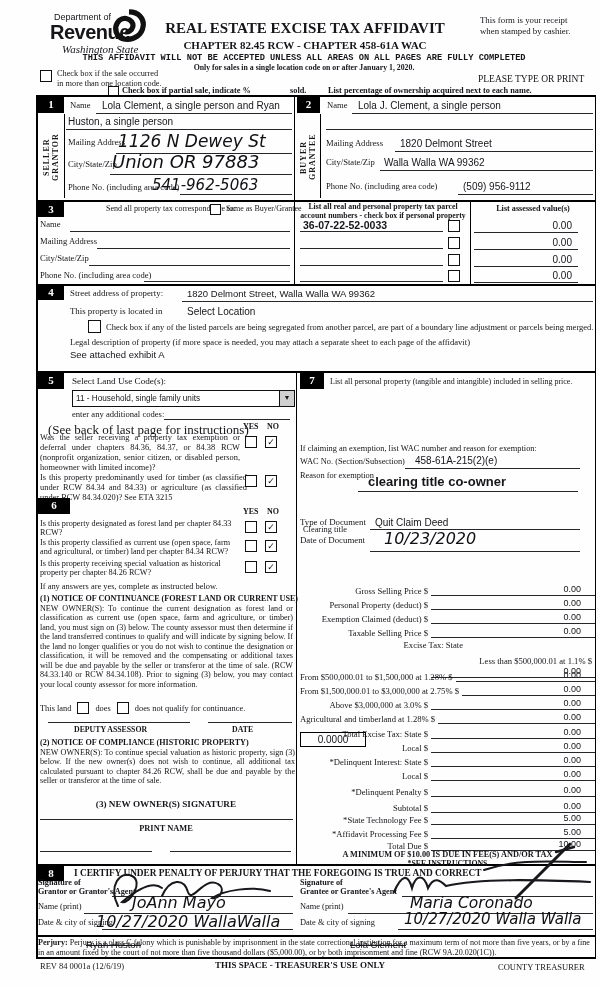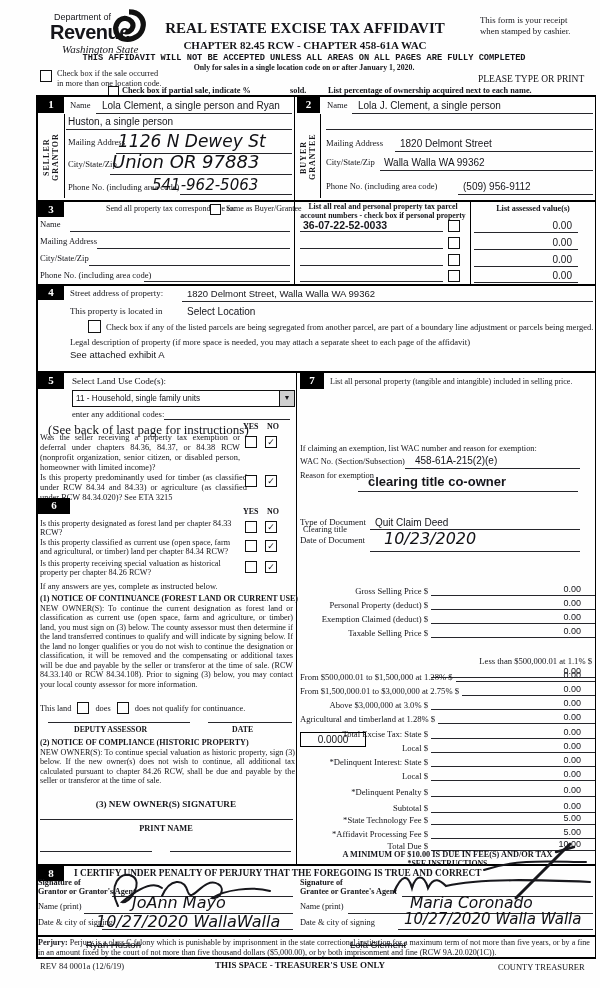--- a/index.html
+++ b/index.html
@@ -248,20 +248,23 @@
       <span class="fv">0.00</span>
     </div>
   <div class="fin" style="top:612px;">
       <span class="fl">Exemption Claimed (deduct) $</span>
       <span class="fv">0.00</span>
     </div>
   <div class="fin" style="top:626px;">
       <span class="fl">Taxable Selling Price $</span>
       <span class="fv">0.00</span>
     </div>
+  <div class="fin nolv" style="top:640px;">
+      <span class="fl b" style="font-weight:normal;">Excise Tax: State</span>
+    </div>
   <div class="fin" style="top:656px;flex-direction:column;">
       <span class="fl">Less than $500,000.01 at 1.1% $</span>
       <span class="fv">0.00</span>
     </div>
   <div class="fin" style="top:670px;">
       <span class="fl">From $500,000.01 to $1,500,000 at 1.28% $</span>
       <span class="fv">0.00</span>
     </div>
   <div class="fin" style="top:684px;">
       <span class="fl">From $1,500,000.01 to $3,000,000 at 2.75% $</span>

